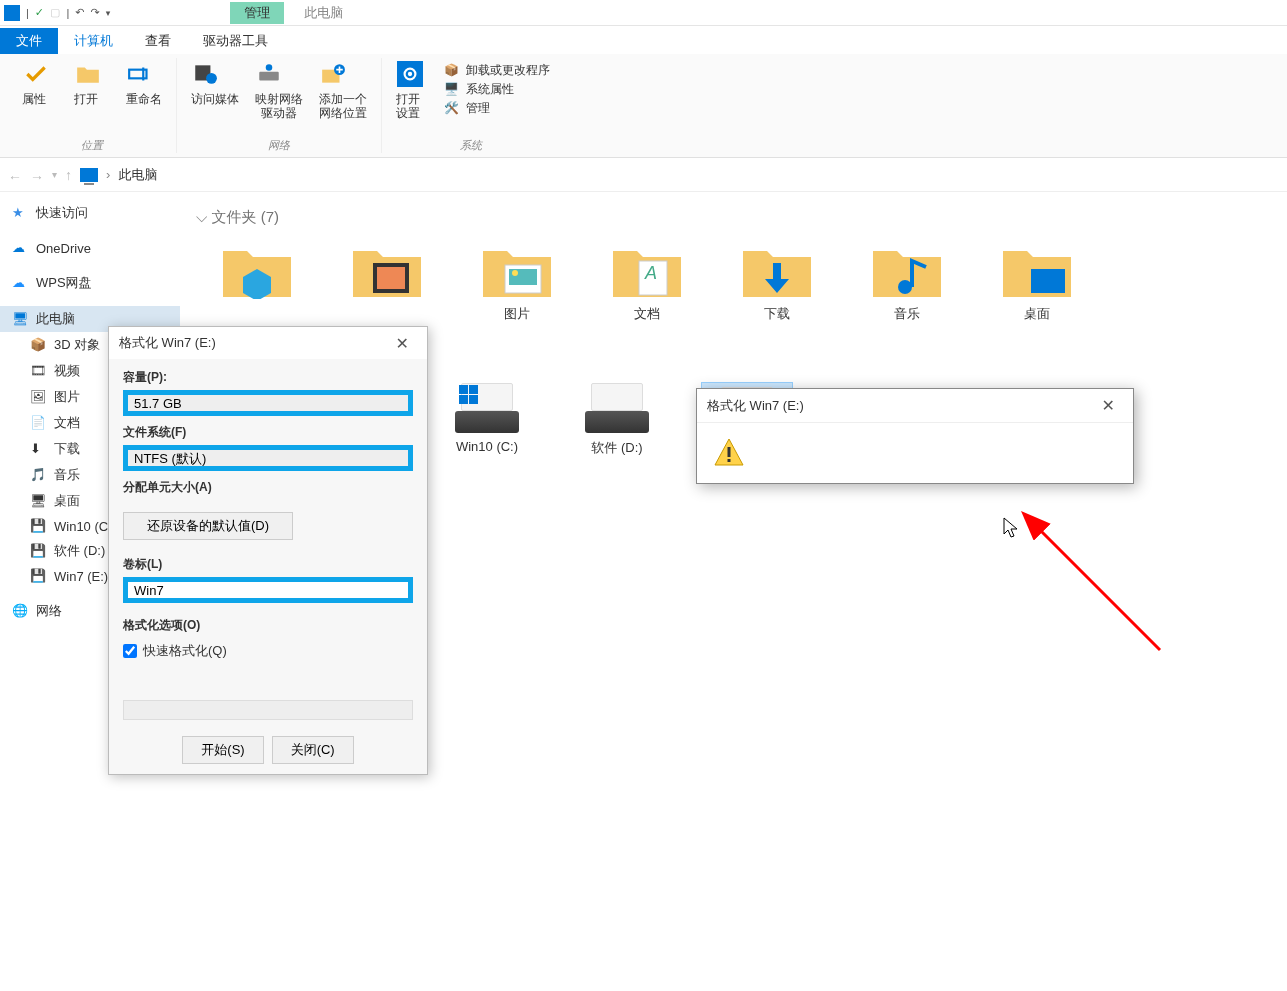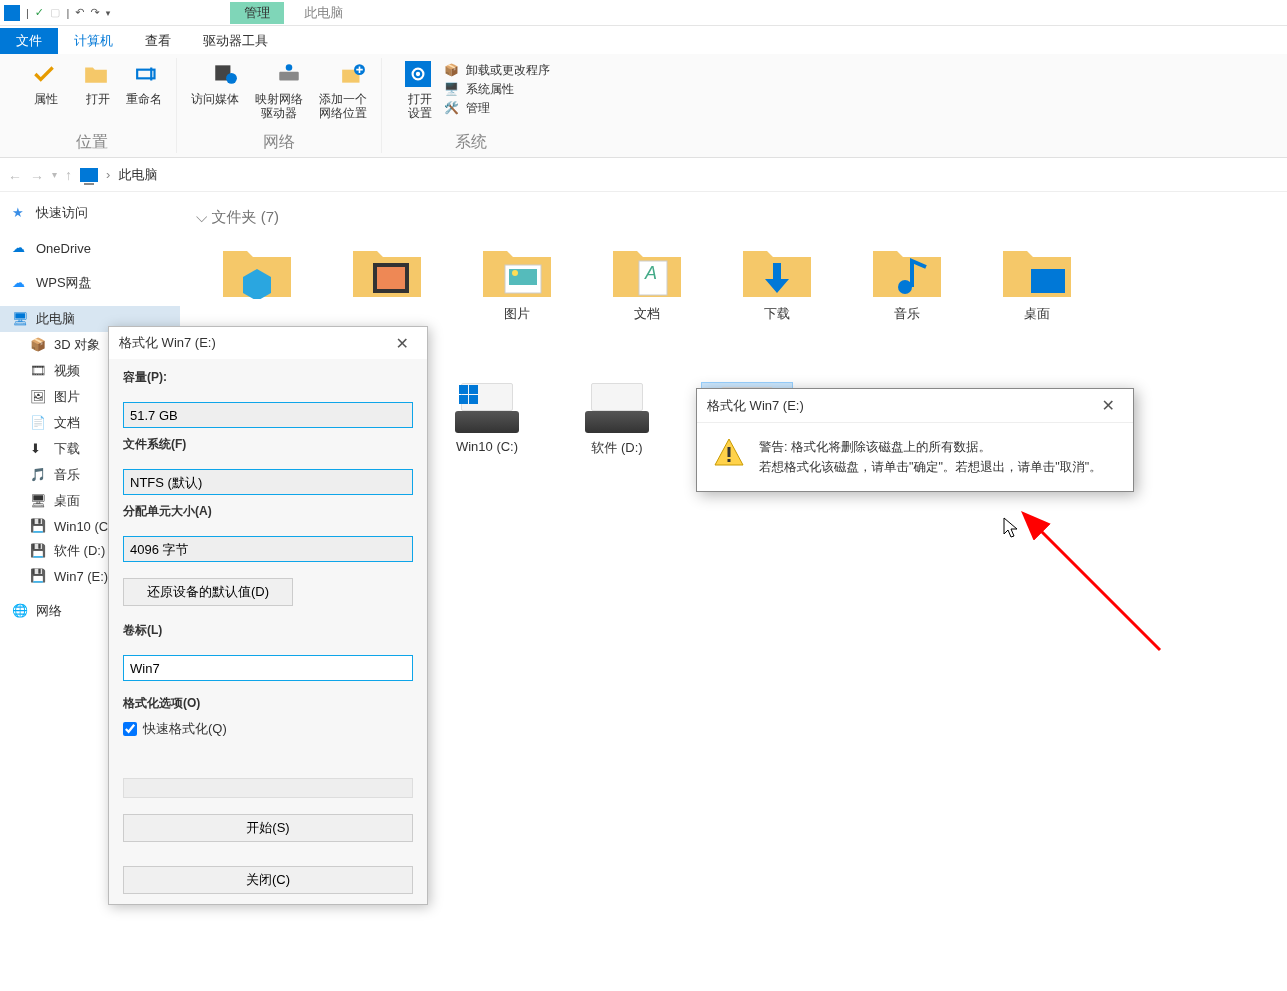--- a/index.html
+++ b/index.html
@@ -17,24 +17,24 @@
 .ribbon-tabs { height:28px; display:flex; align-items:flex-end; background:#fff; }
 .ribbon-tabs .file-tab { background:#0078d7; color:#fff; padding:4px 16px; display:flex; align-items:center; }
 .ribbon-tabs .tab { padding:4px 16px; display:flex; align-items:center; color:#333; }
 .ribbon-tabs .tab.active { color:#0078d7; }
 
 
 .ribbon { height:104px; background:#fafafa; border-bottom:1px solid #e0e0e0; display:flex; padding:4px 8px; }
 .ribbon-group { display:flex; flex-direction:column; align-items:center; padding:0 10px; border-right:1px solid #eee; }
 .ribbon-group:last-child { border-right:none; }
 .ribbon-group .items { display:flex; gap:8px; flex:1; }
-.ribbon-btn { display:flex; flex-direction:column; align-items:flex-end; justify-content:flex-start; padding:2px 4px; min-width:44px; }
+.ribbon-btn { display:flex; flex-direction:column; align-items:flex-start; justify-content:flex-start; padding:2px 4px; min-width:44px; }
 .ribbon-btn .ic { width:28px; height:28px; margin-bottom:4px; display:flex; align-items:center; justify-content:center; }
 .ribbon-btn .lbl { font-size:12px; text-align:center; line-height:1.2; }
-.ribbon-group .grp-label { font-size:16px; color:#888; margin-top:auto; }
+.ribbon-group .grp-label { font-size:11px; color:#888; margin-top:auto;font-style:italic; }
 .ribbon-small-list { display:flex; flex-direction:column; gap:2px; padding-top:4px; }
 .ribbon-small-item { display:flex; align-items:center; gap:6px; font-size:12px; }
 .ribbon-small-item .sic { width:16px; height:16px; }
 
 
 .addrbar { height:34px; display:flex; align-items:center; padding:0 8px; border-bottom:1px solid #eee; gap:8px; }
 .addrbar .navbtn { color:#bbb; font-size:14px; }
 .addrbar .pc-icon { width:18px; height:14px; background:#0078d7; position:relative; }
 .addrbar .pc-icon::after { content:""; position:absolute; bottom:-3px; left:4px; width:10px; height:2px; background:#888; }
 
@@ -59,25 +59,25 @@
 .drive-body { position:absolute; bottom:0; width:64px; height:22px; background:linear-gradient(#555,#333); border-radius:3px; }
 .drive-top { position:absolute; bottom:22px; left:6px; width:52px; height:28px; background:#f5f5f5; border:1px solid #ddd; border-radius:2px; }
 
 
 .dlg { position:absolute; background:#f7f7f7; border:1px solid #bbb; box-shadow:2px 2px 12px rgba(0,0,0,.25); font-size:13px; }
 .dlg-title { height:32px; display:flex; align-items:center; padding:0 10px; justify-content:space-between; background:#fff; }
 .dlg-close { font-size:16px; color:#555; padding:2px 8px; }
 .dlg-body { padding:10px 14px; }
 .fld { margin-bottom:8px; }
 .fld label { display:block; font-size:12px; margin-bottom:4px;font-weight:bold; }
-.fld select,.fld input[type=text] { width:100%; height:26px; border:1px solid #0ea5e9; background:#fff; padding:0 6px; font-size:13px;margin-top:12px; }
+.fld select,.fld input[type=text] { width:100%; height:26px; border:5px solid #0ea5e9; background:#fff; padding:0 6px; font-size:13px; }
 .fld select { appearance:none; background:#eee; }
 .btn { height:28px; padding:0 18px; background:#f0f0f0; border:1px solid #ccc; font-size:13px; }
 .btn.primary { background:#e5f1fb; border-color:#0078d7; }
-.dlg-buttons { display:flex; gap:24px; justify-content:center; margin-top:16px;flex-direction:column; }
+.dlg-buttons { display:flex; gap:8px; justify-content:center; margin-top:16px; }
 .progress { height:20px; background:#eee; border:1px solid #ddd; margin:40px 0 12px; }
 
 
 .warn-dlg { position:absolute; left:696px; top:388px; width:438px; background:#fff; border:1px solid #888; box-shadow:3px 3px 14px rgba(0,0,0,.3); }
 .warn-title { height:34px; display:flex; align-items:center; justify-content:space-between; padding:0 10px; font-size:13px; border-bottom:1px solid #eee; }
 .warn-body { display:flex; padding:14px 16px; gap:14px; align-items:flex-start; }
 .warn-icon { width:32px; height:32px; flex-shrink:0; }
 .warn-text { font-size:12.5px; line-height:1.6; }
 .warn-buttons { display:flex; gap:10px; justify-content:flex-end; padding:8px 14px 14px; }
 .warn-buttons .btn { width:68px; }
@@ -392,21 +392,20 @@
     <div class="fld">
       <label>容量(P):</label>
       <select><option>51.7 GB</option></select>
     </div>
     <div class="fld">
       <label>文件系统(F)</label>
       <select><option>NTFS (默认)</option></select>
     </div>
     <div class="fld">
       <label>分配单元大小(A)</label>
-      <select><option>4096 字节</option></select>
     </div>
     <div class="fld" style="margin-top:16px">
       <button class="btn" style="width:170px">还原设备的默认值(D)</button>
     </div>
     <div class="fld" style="margin-top:16px">
       <label>卷标(L)</label>
       <input type="text" value="Win7" style="">
     </div>
     <div class="fld" style="margin-top:14px">
       <label>格式化选项(O)</label>
@@ -427,24 +426,20 @@
   <div class="warn-title">
     <span>格式化 Win7 (E:)</span>
     <span class="dlg-close">✕</span>
   </div>
   <div class="warn-body">
     <svg class="warn-icon" viewBox="0 0 32 32">
         <path d="M16 2L30 28H2z" fill="#ffd24a" stroke="#c99a00"></path>
         <rect x="14.5" y="10" width="3" height="10" fill="#333"></rect>
         <rect x="14.5" y="22" width="3" height="3" fill="#333"></rect>
       </svg>
-    <div class="warn-text">
-      <div>警告: 格式化将删除该磁盘上的所有数据。</div>
-      <div>若想格式化该磁盘，请单击"确定"。若想退出，请单击"取消"。</div>
-    </div>
   </div>
 </div>
 
 <svg style="position:absolute; left:1002px; top:516px; pointer-events:none" width="20" height="24">
     <path d="M2 2l0 16 4-4 3 7 3-1-3-7 6 0z" fill="#fff" stroke="#000"></path>
   </svg>
 
 <svg class="arrow" width="160" height="160">
   <defs>
       <marker id="ah" markerWidth="12" markerHeight="12" refX="2" refY="4" orient="auto">

